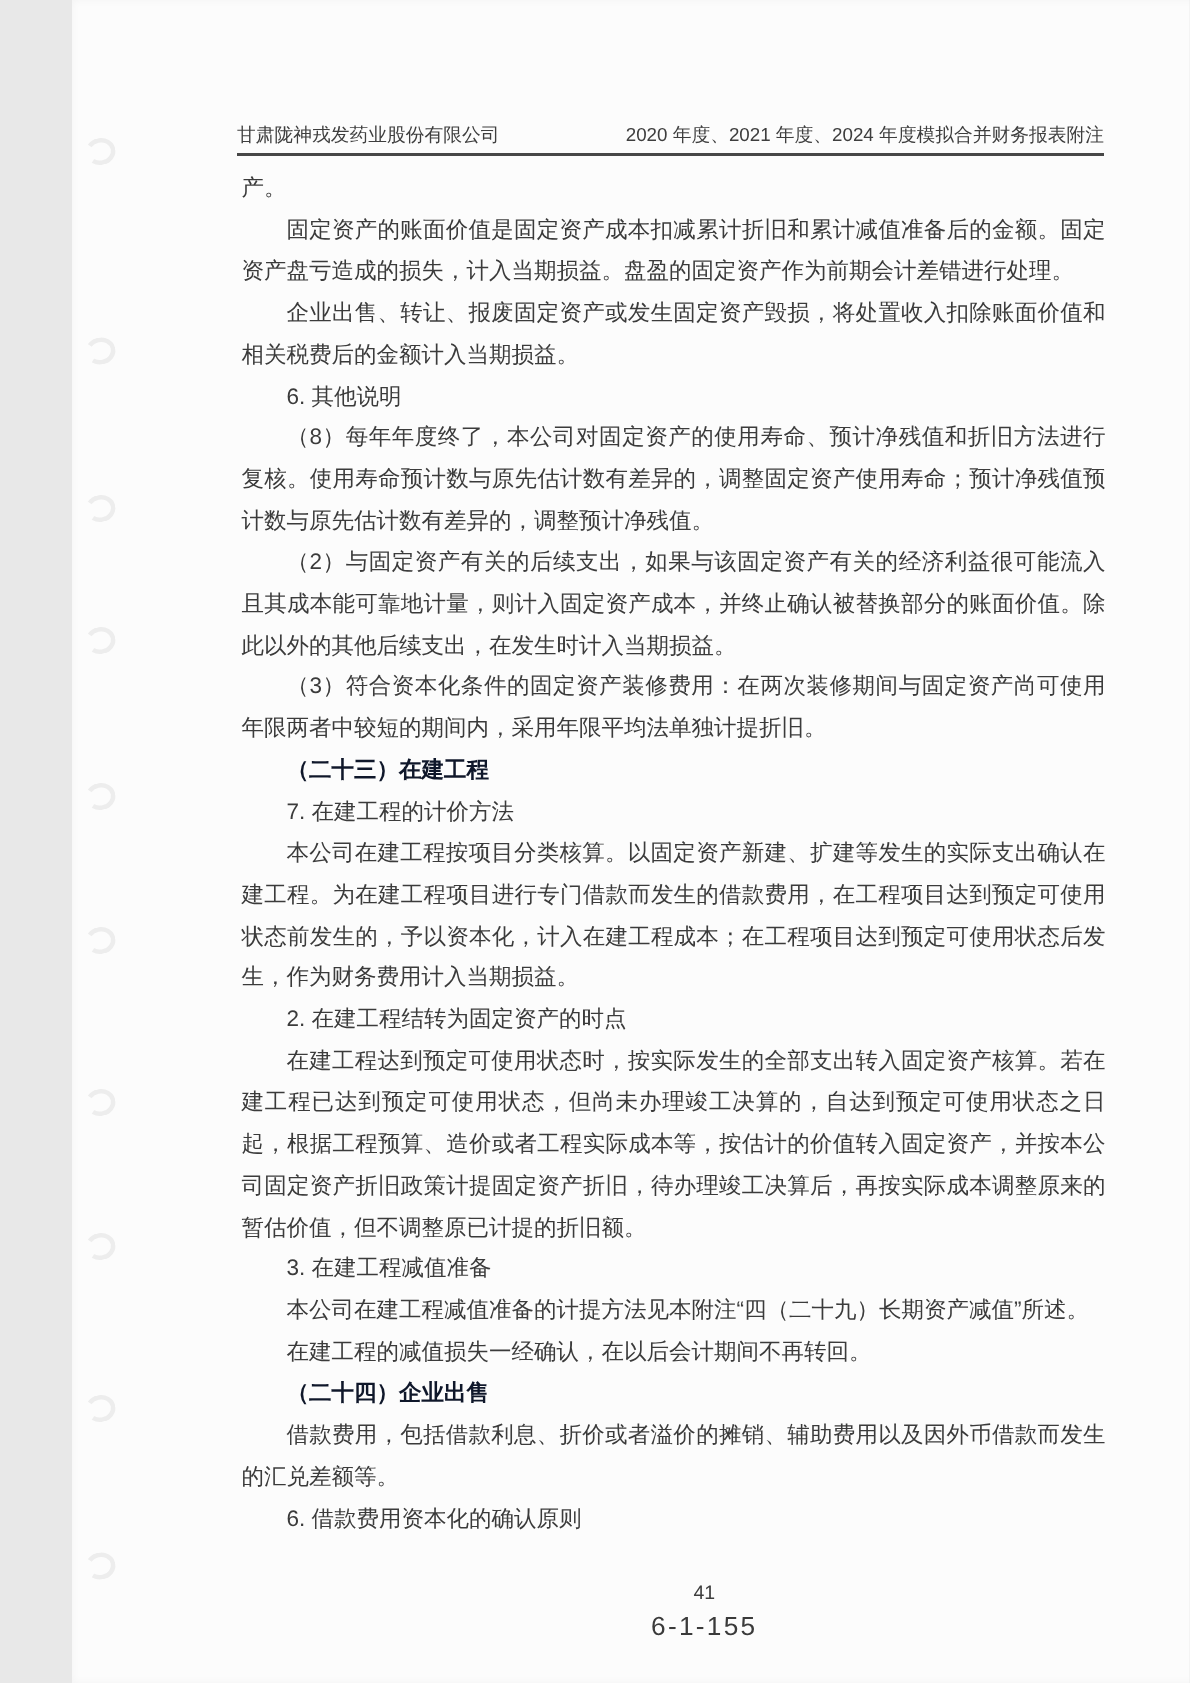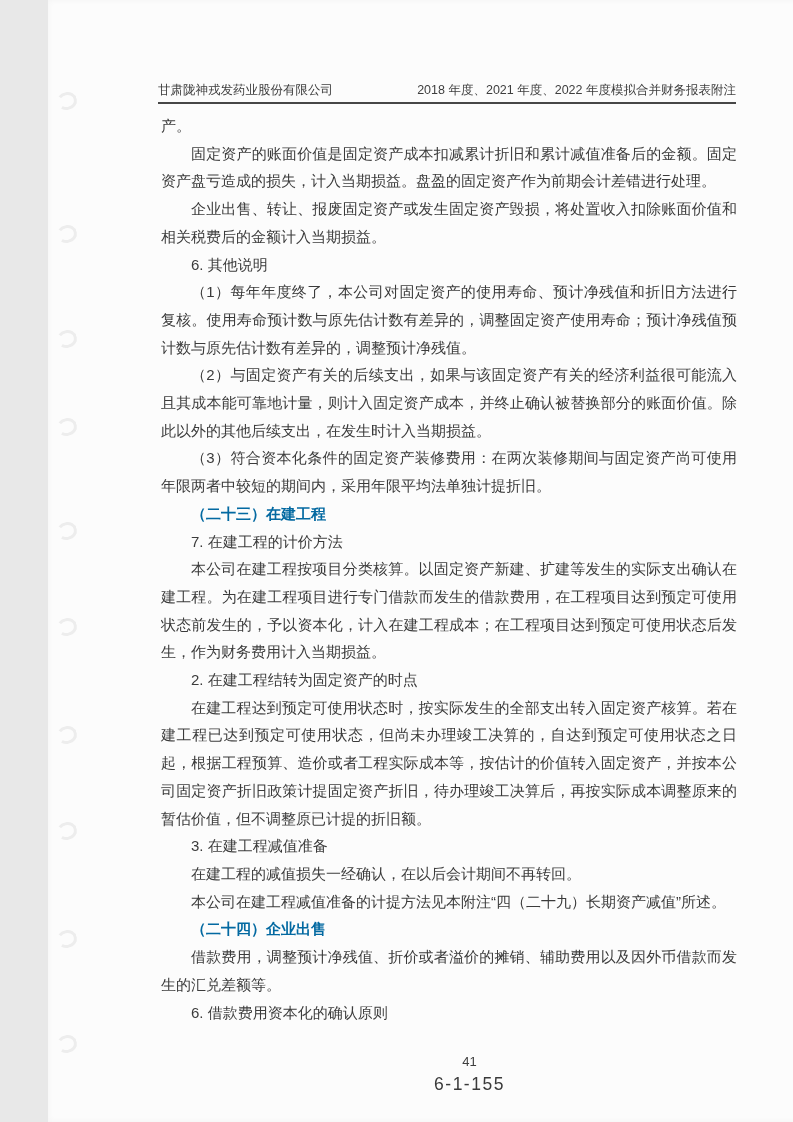--- a/index.html
+++ b/index.html
@@ -22,21 +22,21 @@
     white-space:nowrap;
   }
   .doc-body {
     position:absolute; left:113px; top:112px; width:576px;
     font-size:15px; line-height:27.7px;
     text-align:justify;
     color:#3b3b3b;
   }
   .doc-body p { margin:0; padding:0; text-indent:2em; }
   .doc-body p.cont { text-indent:0; }
-  .doc-body p.heading { font-weight:bold; color:#0369a1; }
+  .doc-body p.heading { font-weight:bold; color:#0f172a; }
   .footer-page {
     position:absolute; left:25px; top:1054px; width:793px;
     text-align:center; font-size:13px; color:#3e3e3e;
   }
   .footer-code {
     position:absolute; left:25px; top:1074px; width:793px;
     text-align:center; font-size:17.5px; letter-spacing:1.5px; color:#3a3a3a;
   }
   .binding-mark {
     position:absolute; left:9px; width:14px; height:12px;
@@ -56,40 +56,40 @@
   <div class="binding-mark" style="top:418px"></div>
   <div class="binding-mark" style="top:522px"></div>
   <div class="binding-mark" style="top:618px"></div>
   <div class="binding-mark" style="top:726px"></div>
   <div class="binding-mark" style="top:822px"></div>
   <div class="binding-mark" style="top:930px"></div>
   <div class="binding-mark" style="top:1035px"></div>
 
   <div class="header-row">
     <span>甘肃陇神戎发药业股份有限公司</span>
-    <span>2018 年度、2021 年度、2022 年度模拟合并财务报表附注</span>
+    <span>2020 年度、2021 年度、2024 年度模拟合并财务报表附注</span>
   </div>
 
   <main class="doc-body">
     <p class="cont">产。</p>
     <p class="body">固定资产的账面价值是固定资产成本扣减累计折旧和累计减值准备后的金额。固定资产盘亏造成的损失，计入当期损益。盘盈的固定资产作为前期会计差错进行处理。</p>
     <p class="body">企业出售、转让、报废固定资产或发生固定资产毁损，将处置收入扣除账面价值和相关税费后的金额计入当期损益。</p>
     <p class="body">6. 其他说明</p>
-    <p class="body">（1）每年年度终了，本公司对固定资产的使用寿命、预计净残值和折旧方法进行复核。使用寿命预计数与原先估计数有差异的，调整固定资产使用寿命；预计净残值预计数与原先估计数有差异的，调整预计净残值。</p>
+    <p class="body">（8）每年年度终了，本公司对固定资产的使用寿命、预计净残值和折旧方法进行复核。使用寿命预计数与原先估计数有差异的，调整固定资产使用寿命；预计净残值预计数与原先估计数有差异的，调整预计净残值。</p>
     <p class="body">（2）与固定资产有关的后续支出，如果与该固定资产有关的经济利益很可能流入且其成本能可靠地计量，则计入固定资产成本，并终止确认被替换部分的账面价值。除此以外的其他后续支出，在发生时计入当期损益。</p>
     <p class="body">（3）符合资本化条件的固定资产装修费用：在两次装修期间与固定资产尚可使用年限两者中较短的期间内，采用年限平均法单独计提折旧。</p>
     <p class="heading">（二十三）在建工程</p>
     <p class="body">7. 在建工程的计价方法</p>
     <p class="body">本公司在建工程按项目分类核算。以固定资产新建、扩建等发生的实际支出确认在建工程。为在建工程项目进行专门借款而发生的借款费用，在工程项目达到预定可使用状态前发生的，予以资本化，计入在建工程成本；在工程项目达到预定可使用状态后发生，作为财务费用计入当期损益。</p>
     <p class="body">2. 在建工程结转为固定资产的时点</p>
     <p class="body">在建工程达到预定可使用状态时，按实际发生的全部支出转入固定资产核算。若在建工程已达到预定可使用状态，但尚未办理竣工决算的，自达到预定可使用状态之日起，根据工程预算、造价或者工程实际成本等，按估计的价值转入固定资产，并按本公司固定资产折旧政策计提固定资产折旧，待办理竣工决算后，再按实际成本调整原来的暂估价值，但不调整原已计提的折旧额。</p>
     <p class="body">3. 在建工程减值准备</p>
+    <p class="body">本公司在建工程减值准备的计提方法见本附注“四（二十九）长期资产减值”所述。</p>
     <p class="body">在建工程的减值损失一经确认，在以后会计期间不再转回。</p>
-    <p class="body">本公司在建工程减值准备的计提方法见本附注“四（二十九）长期资产减值”所述。</p>
     <p class="heading">（二十四）企业出售</p>
-    <p class="body">借款费用，调整预计净残值、折价或者溢价的摊销、辅助费用以及因外币借款而发生的汇兑差额等。</p>
+    <p class="body">借款费用，包括借款利息、折价或者溢价的摊销、辅助费用以及因外币借款而发生的汇兑差额等。</p>
     <p class="body">6. 借款费用资本化的确认原则</p>
   </main>
 
   <div class="footer-page">41</div>
   <div class="footer-code">6-1-155</div>
 
 </div>
 
 </body></html>

